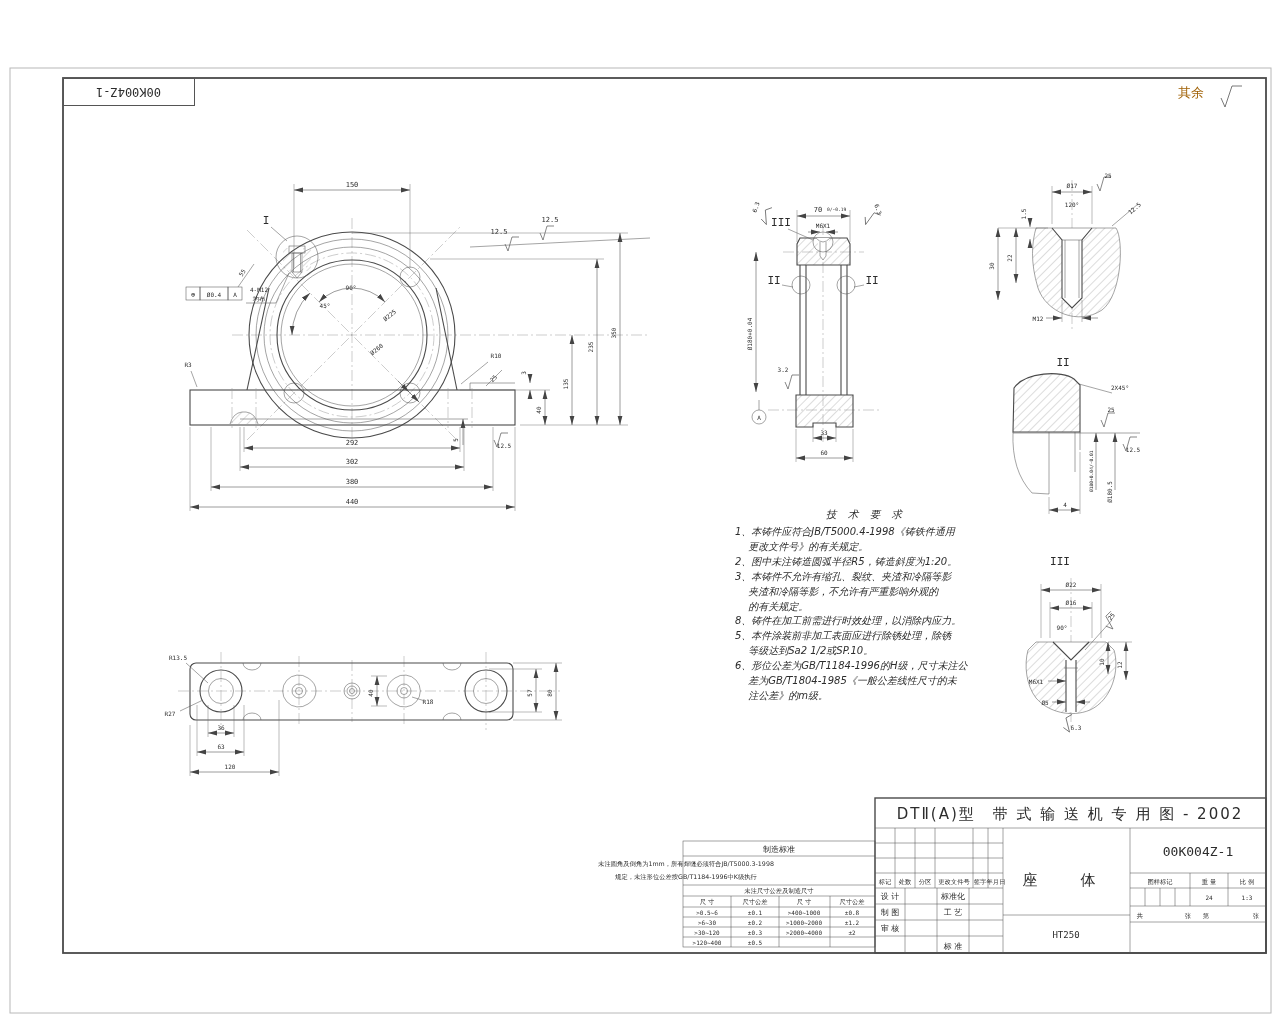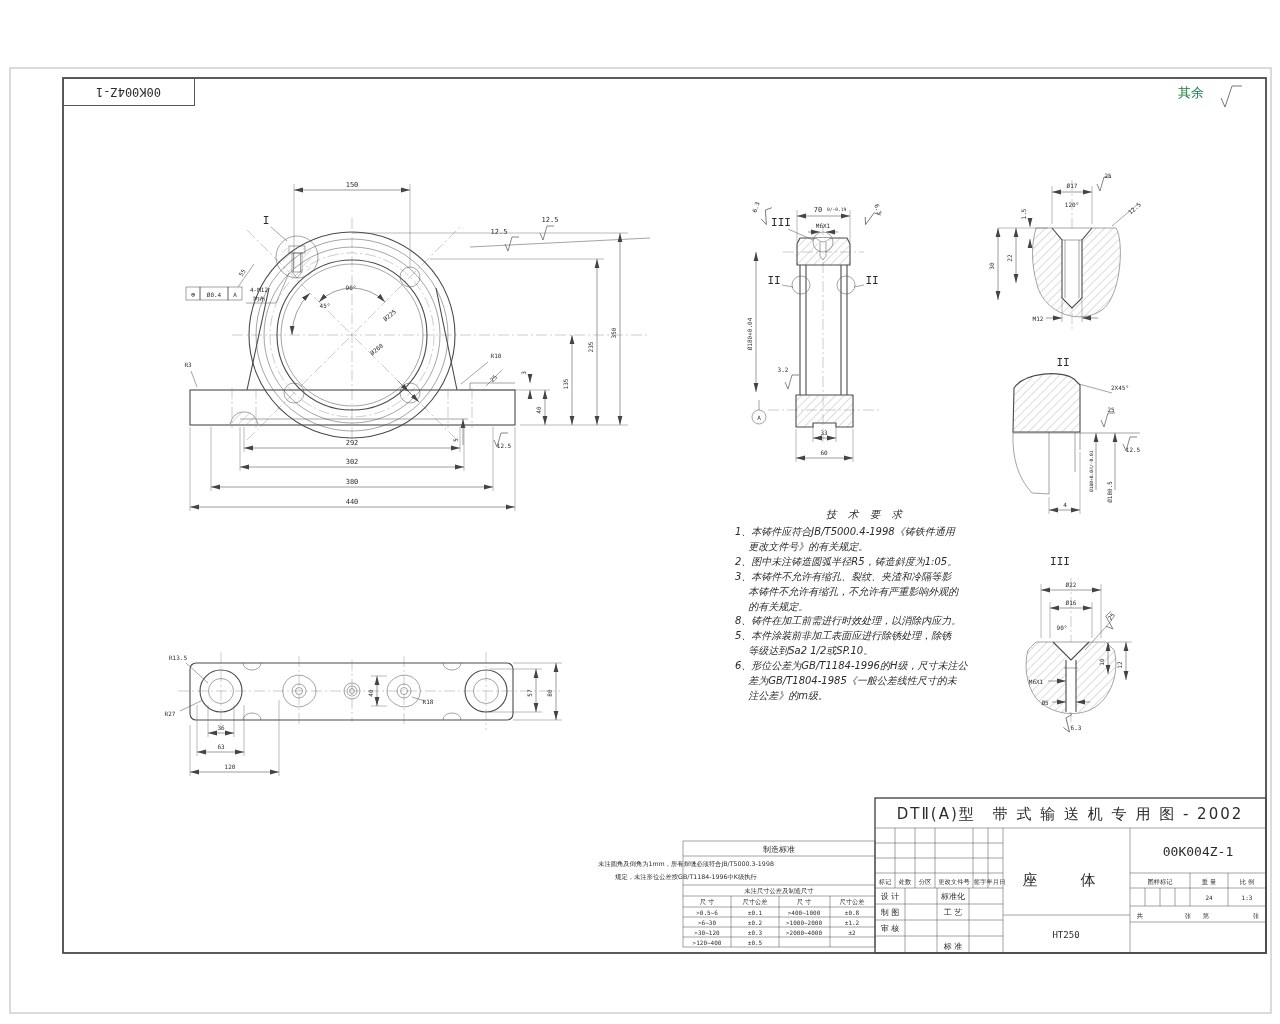--- a/index.html
+++ b/index.html
@@ -20,21 +20,21 @@
   .ct{font:8px "DejaVu Sans",sans-serif;text-anchor:middle;}
   .cts{font:6.3px "DejaVu Sans",sans-serif;text-anchor:middle;}
   .ctm{font:9px "DejaVu Sans",sans-serif;text-anchor:middle;}
   .mono{font-family:"DejaVu Sans Mono",monospace;}
   #techreq{position:absolute;left:735px;top:508px;width:262px;color:#2c2c2c;font-style:italic;}
   #techreq .tr-title{text-align:center;font-size:10.5px;letter-spacing:4px;margin-bottom:3px;}
   #techreq .tr-line{font-size:10px;line-height:14.9px;white-space:pre;}
   #codebox{position:absolute;left:63px;top:78px;width:130px;height:26px;border:1px solid #555;
            display:flex;align-items:center;justify-content:center;transform:none;}
   #codebox span{transform:rotate(180deg);font:12px "DejaVu Sans Mono",monospace;color:#2c2c2c;}
-  #restnote{position:absolute;left:1178px;top:84px;color:#15803d;font-size:13px;display:flex;align-items:center;}
+  #restnote{position:absolute;left:1178px;top:84px;color:#a16207;font-size:13px;display:flex;align-items:center;}
 </style>
 </head>
 <body>
 
 <div id="page">
 
 <svg width="1280" height="1024" viewBox="0 0 1280 1024">
   <defs>
     <pattern id="h" width="6" height="6" patternUnits="userSpaceOnUse" patternTransform="rotate(45)">
       <line x1="0" y1="0" x2="0" y2="6" stroke="#8a8a8a" stroke-width="0.6"></line>
@@ -492,23 +492,23 @@
 </div>
 
 <div id="restnote">
   <span>其余</span>
 </div>
 
 <div id="techreq">
   <div class="tr-title">技 术 要 求</div>
   <div class="tr-line">1、本铸件应符合JB/T5000.4-1998《铸铁件通用</div>
   <div class="tr-line">　 更改文件号》的有关规定。</div>
-  <div class="tr-line">2、图中未注铸造圆弧半径R5，铸造斜度为1:05。</div>
+  <div class="tr-line">2、图中未注铸造圆弧半径R5，铸造斜度为1:20。</div>
   <div class="tr-line">3、本铸件不允许有缩孔、裂纹、夹渣和冷隔等影</div>
-  <div class="tr-line">　 本铸件不允许有缩孔，不允许有严重影响外观的</div>
+  <div class="tr-line">　 夹渣和冷隔等影，不允许有严重影响外观的</div>
   <div class="tr-line">　 的有关规定。</div>
   <div class="tr-line">8、铸件在加工前需进行时效处理，以消除内应力。</div>
   <div class="tr-line">5、本件涂装前非加工表面应进行除锈处理，除锈</div>
   <div class="tr-line">　 等级达到Sa2 1/2或SP.10。</div>
   <div class="tr-line">6、形位公差为GB/T1184-1996的H级，尺寸未注公</div>
   <div class="tr-line">　 差为GB/T1804-1985《一般公差线性尺寸的未</div>
   <div class="tr-line">　 注公差》的m级。</div>
 </div>
 
 </div>

